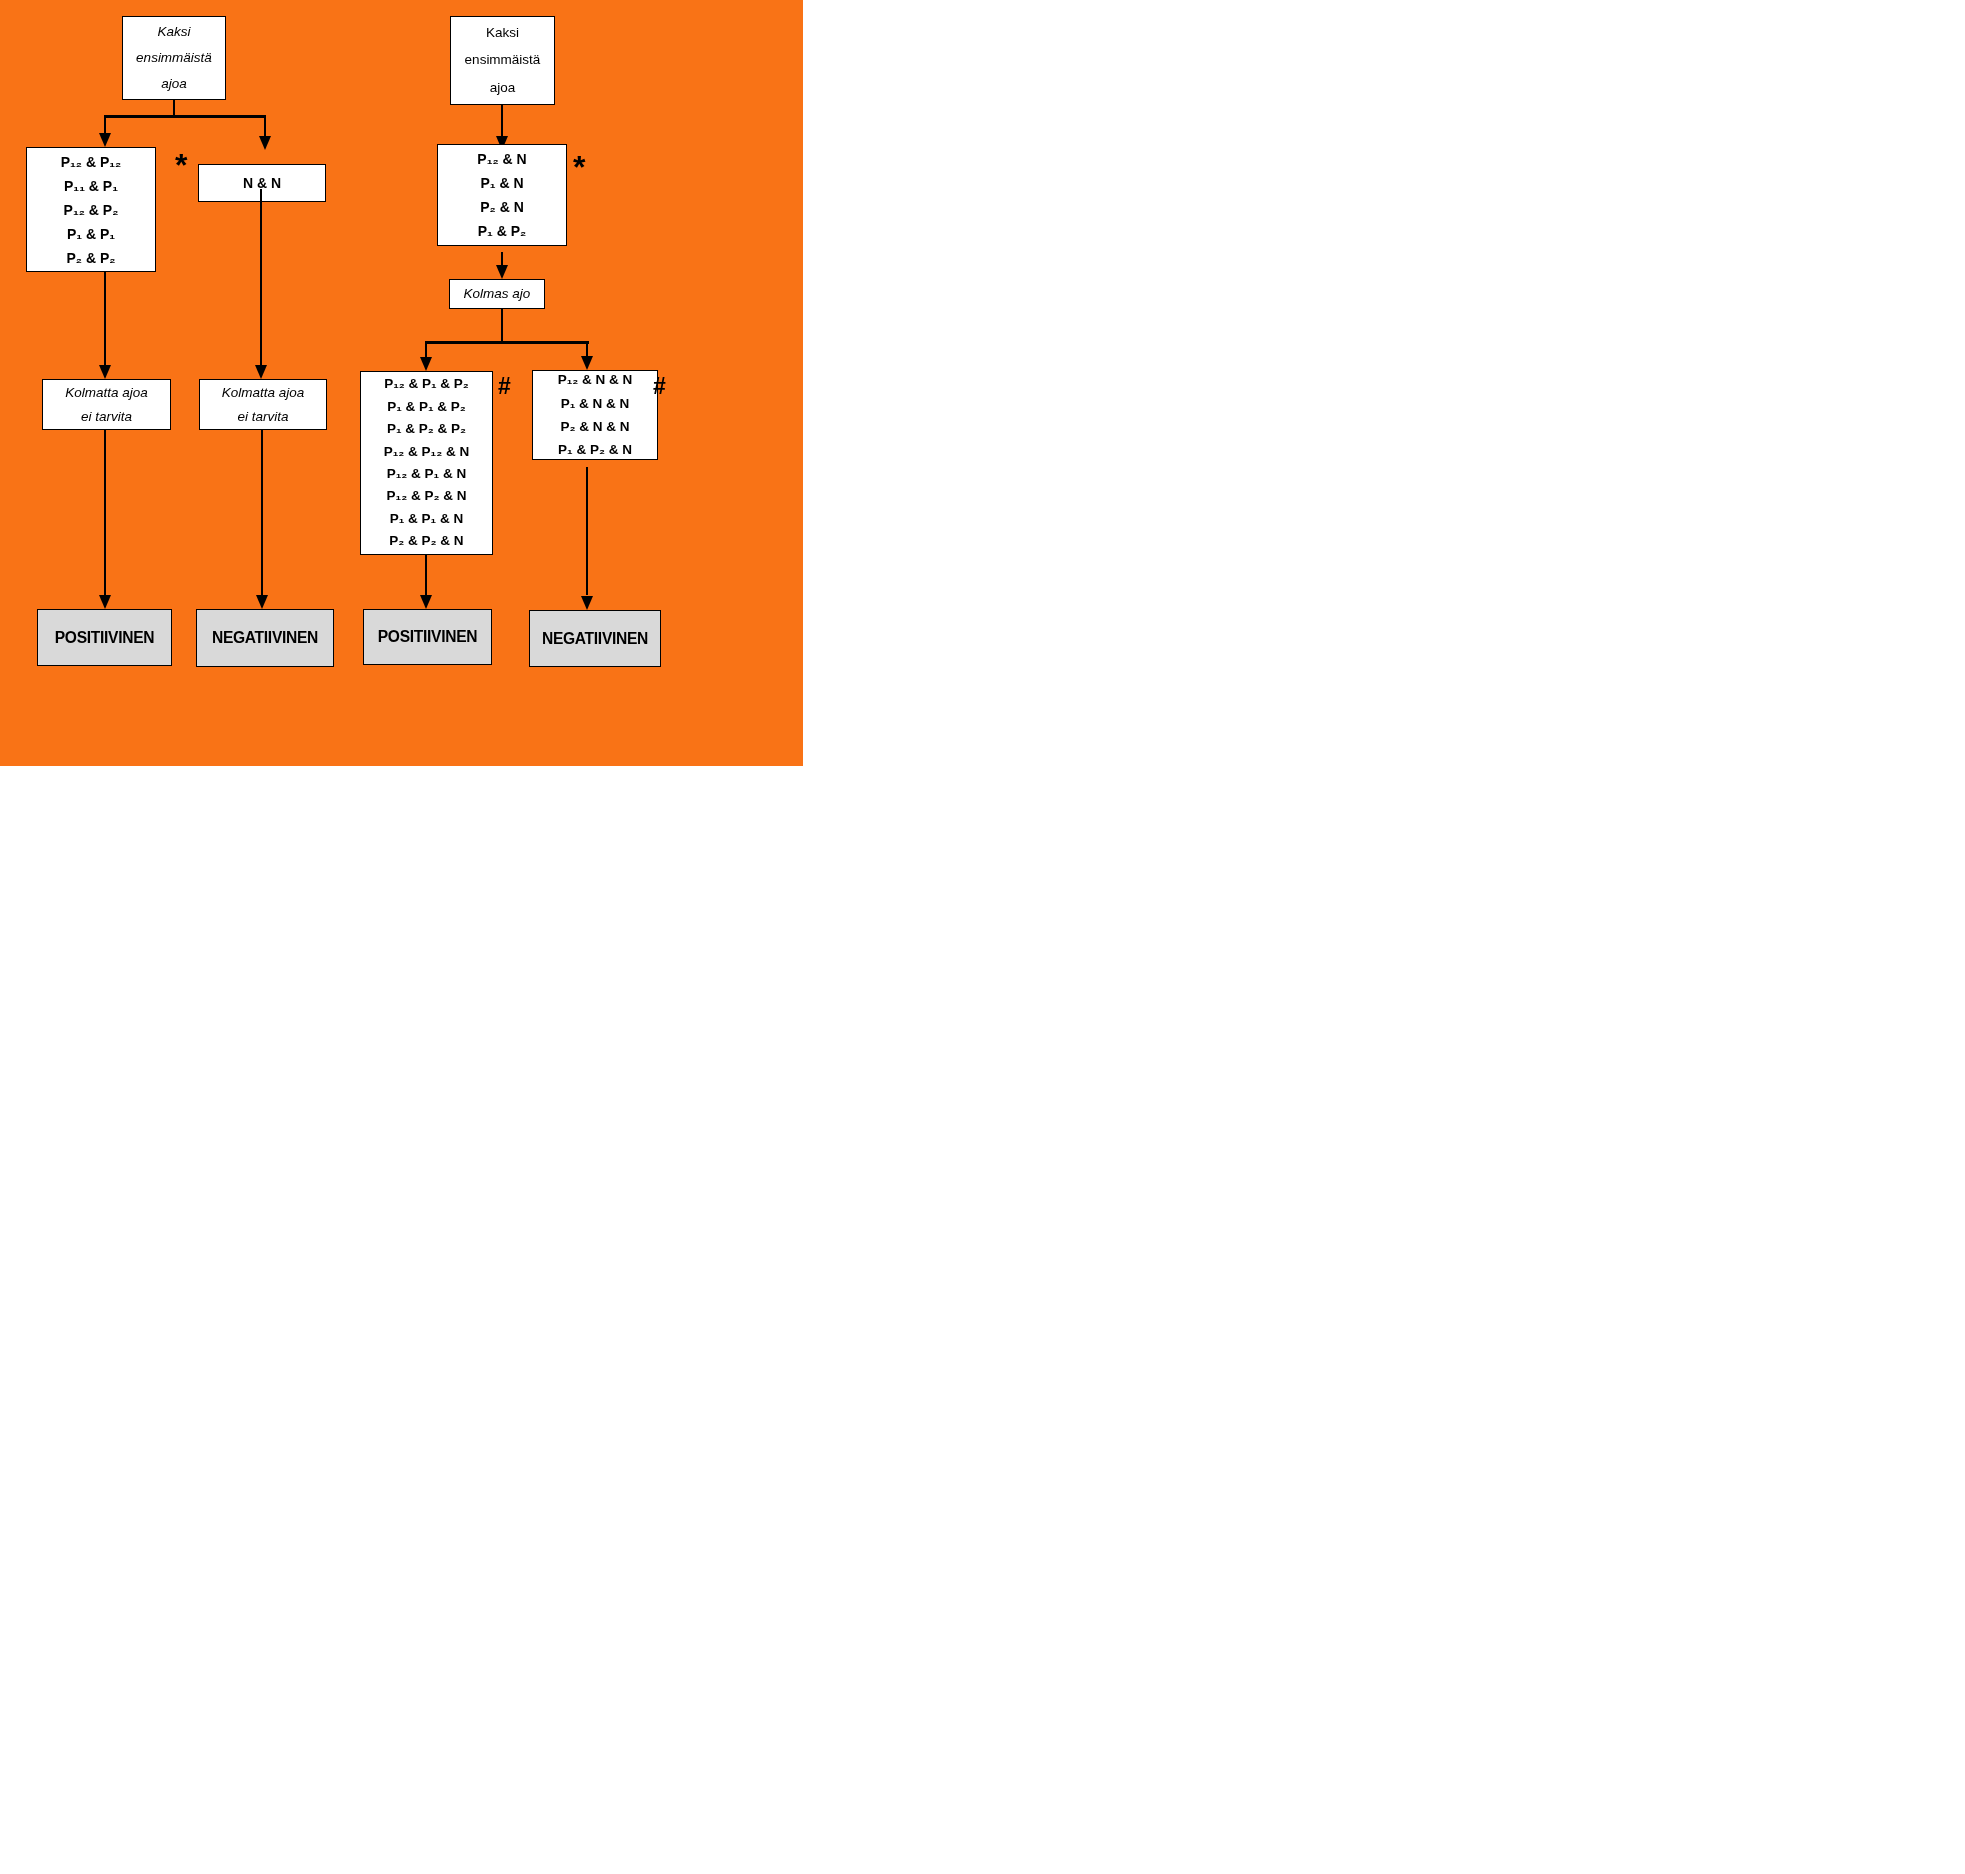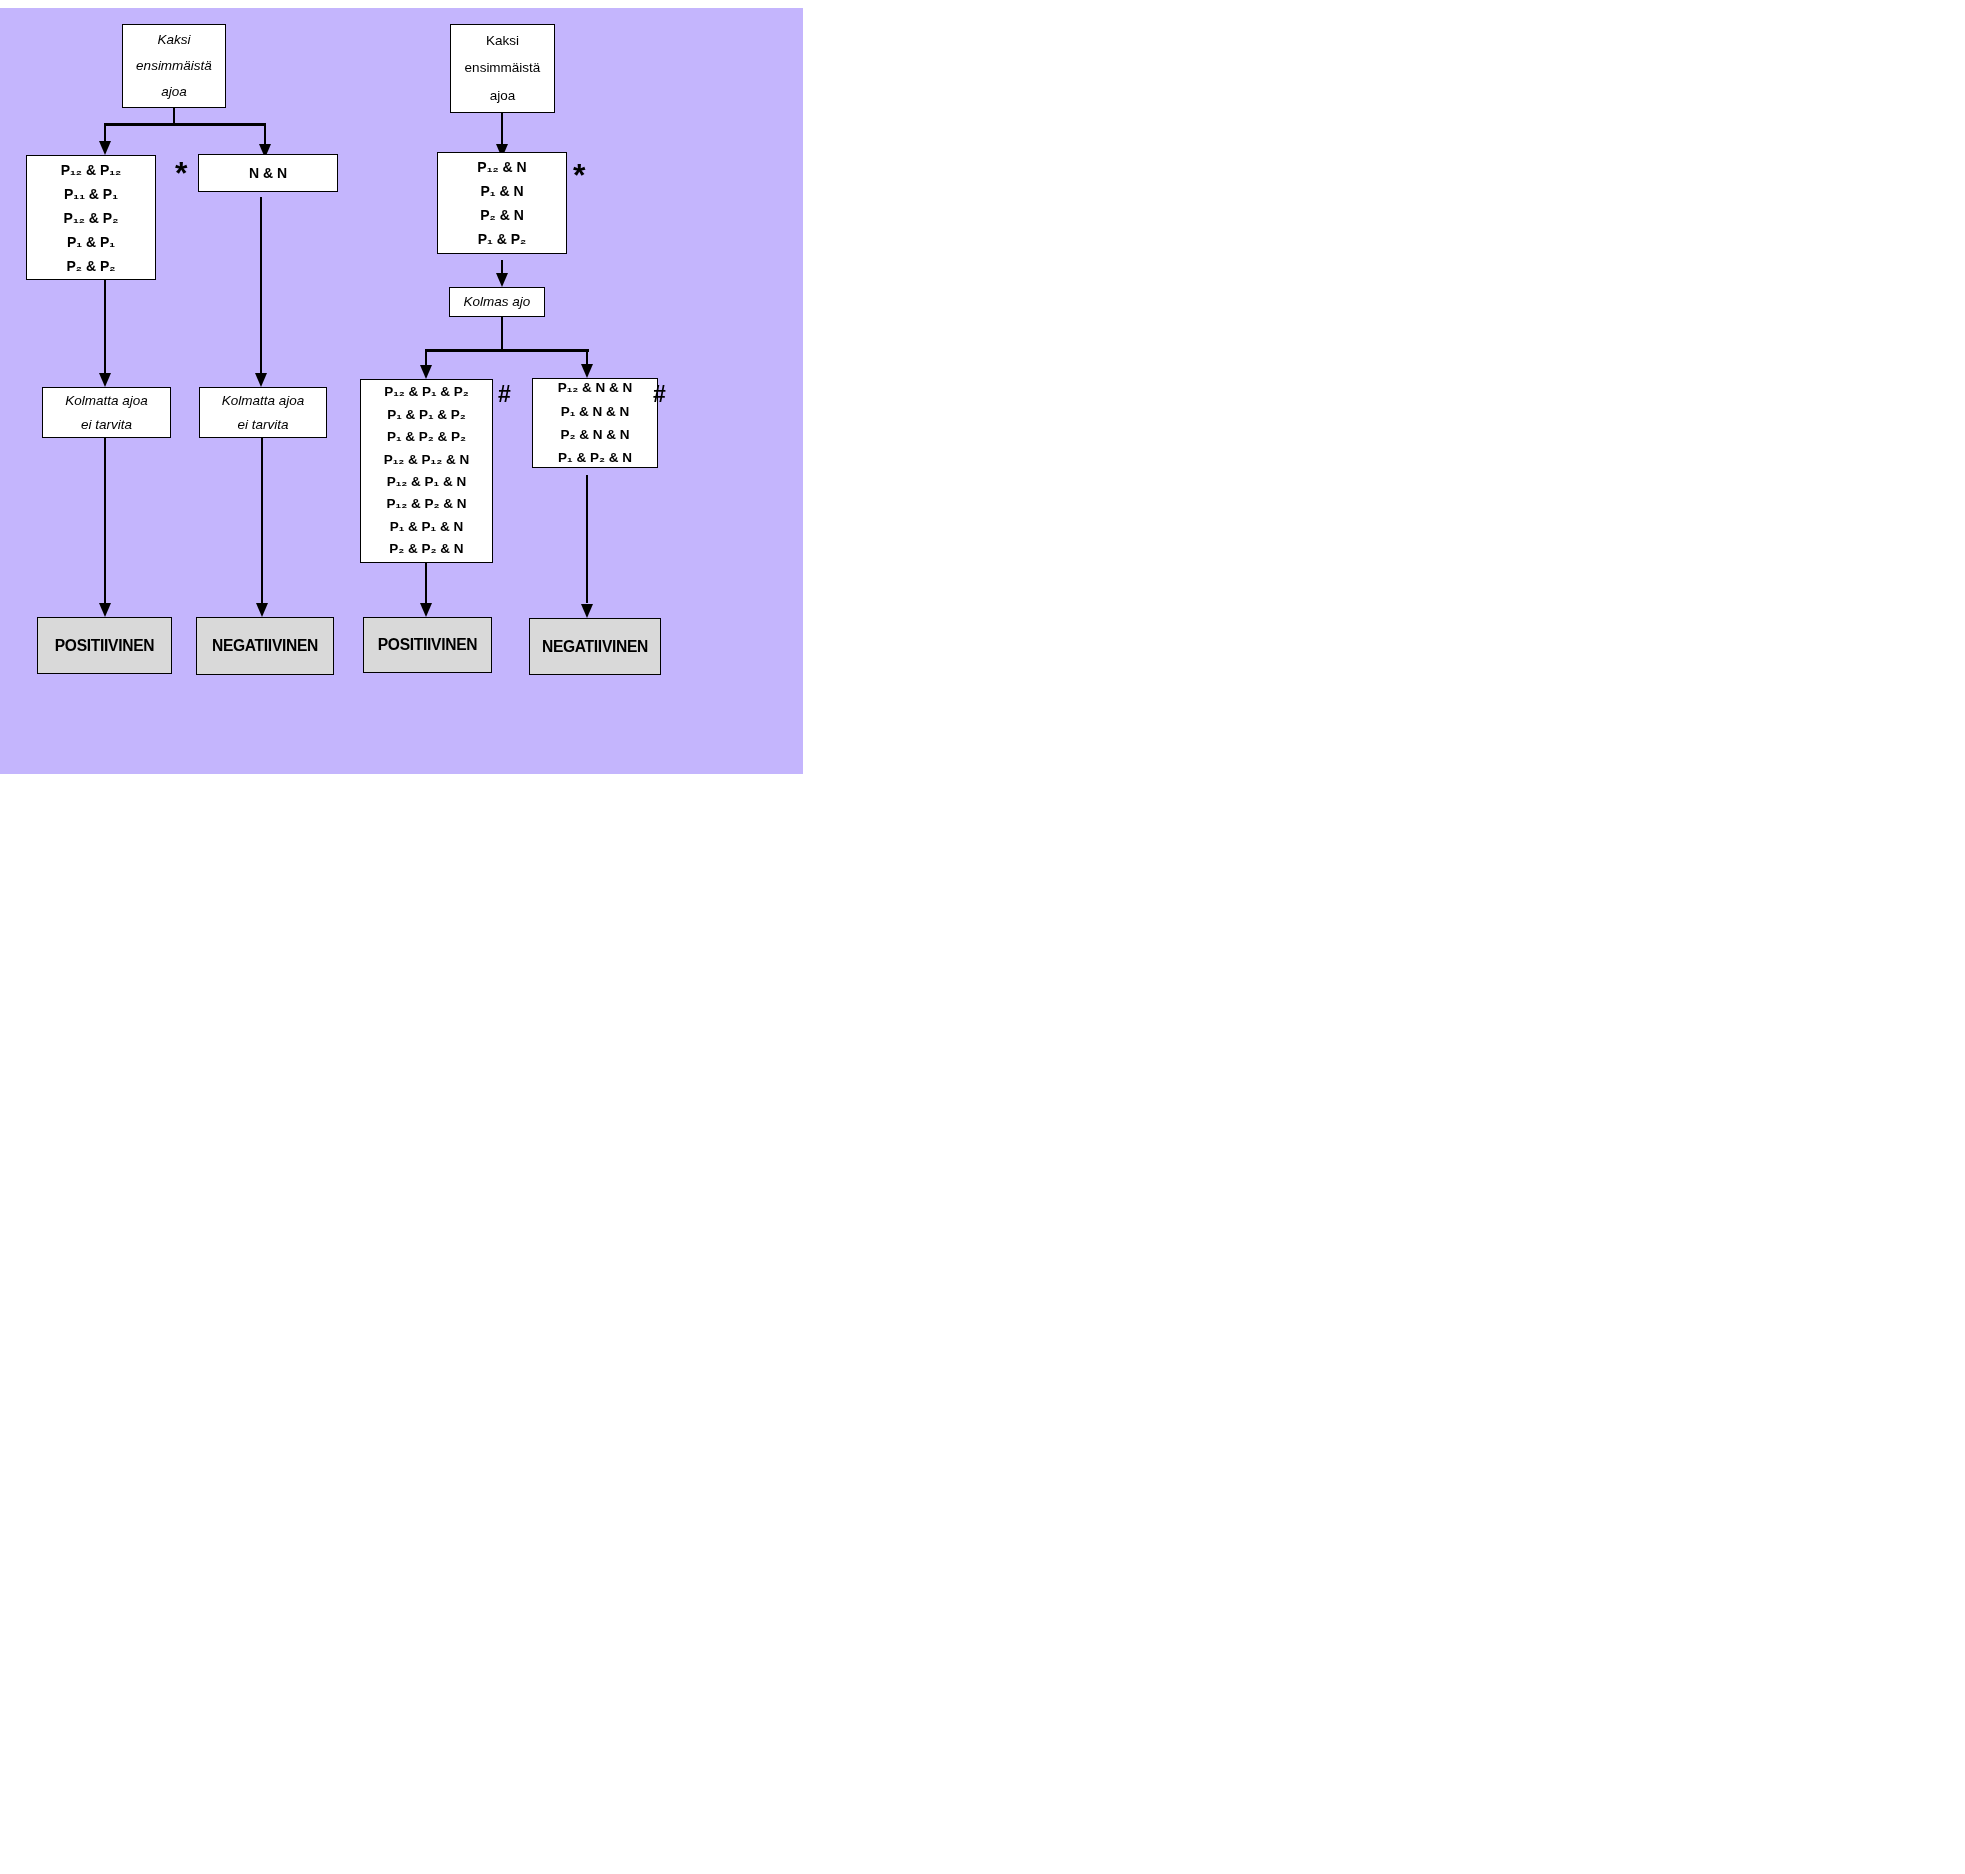--- a/index.html
+++ b/index.html
@@ -1,17 +1,17 @@
 <!DOCTYPE html>
 <html style="font-size:8.3px"><head>
 <meta charset="utf-8">
 <style>
   html,body{margin:0;padding:0;background:#ffffff;}
   body{font-family:"Liberation Sans","DejaVu Sans",sans-serif;color:#000;}
-  .canvas{position:relative;width:803px;height:766px;background:#c4b5fd;overflow:hidden;margin-top:8px;}
+  .canvas{position:relative;width:803px;height:766px;background:#f97316;overflow:hidden;}
   .box{position:absolute;box-sizing:border-box;border:1.3px solid #000;background:#fff;
        display:flex;align-items:center;justify-content:center;text-align:center;}
   .txt{white-space:pre-line;text-align:center;}
   .it{font-style:italic;font-size:13.5px;line-height:26px;}
   .rg{font-style:normal;font-size:13.5px;line-height:27.6px;}
   .combos{font-weight:bold;font-size:14px;line-height:24px;}
   .combos8{font-weight:bold;font-size:13.5px;line-height:22.4px;}
   .combos4{font-weight:bold;font-size:13.5px;line-height:23.4px;}
   .nn{font-weight:bold;font-size:14px;}
   .result{border-width:1.8px;background:#d9d9d9;justify-content:center;}
@@ -46,21 +46,21 @@
 
   <div class="box" style="left:26px;top:147px;width:130px;height:125px;">
     <span class="txt combos">P₁₂ &amp; P₁₂
 P₁₁ &amp; P₁
 P₁₂ &amp; P₂
 P₁ &amp; P₁
 P₂ &amp; P₂</span>
   </div>
   <div class="marker ast" style="left:175px;top:149px;">*</div>
 
-  <div class="box" style="left:198px;top:146px;width:140px;height:38px;">
+  <div class="box" style="left:198px;top:164px;width:128px;height:38px;">
     <span class="txt nn">N &amp; N</span>
   </div>
 
   <div class="vline" style="left:104px;top:272px;width:1.6px;height:93px;"></div>
   <div class="arrowhead" style="left:99px;top:365px;"></div>
 
   <div class="vline" style="left:260px;top:189px;width:1.6px;height:176px;"></div>
   <div class="arrowhead" style="left:255px;top:365px;"></div>
 
   <div class="box" style="left:42px;top:379px;width:129px;height:51px;">

